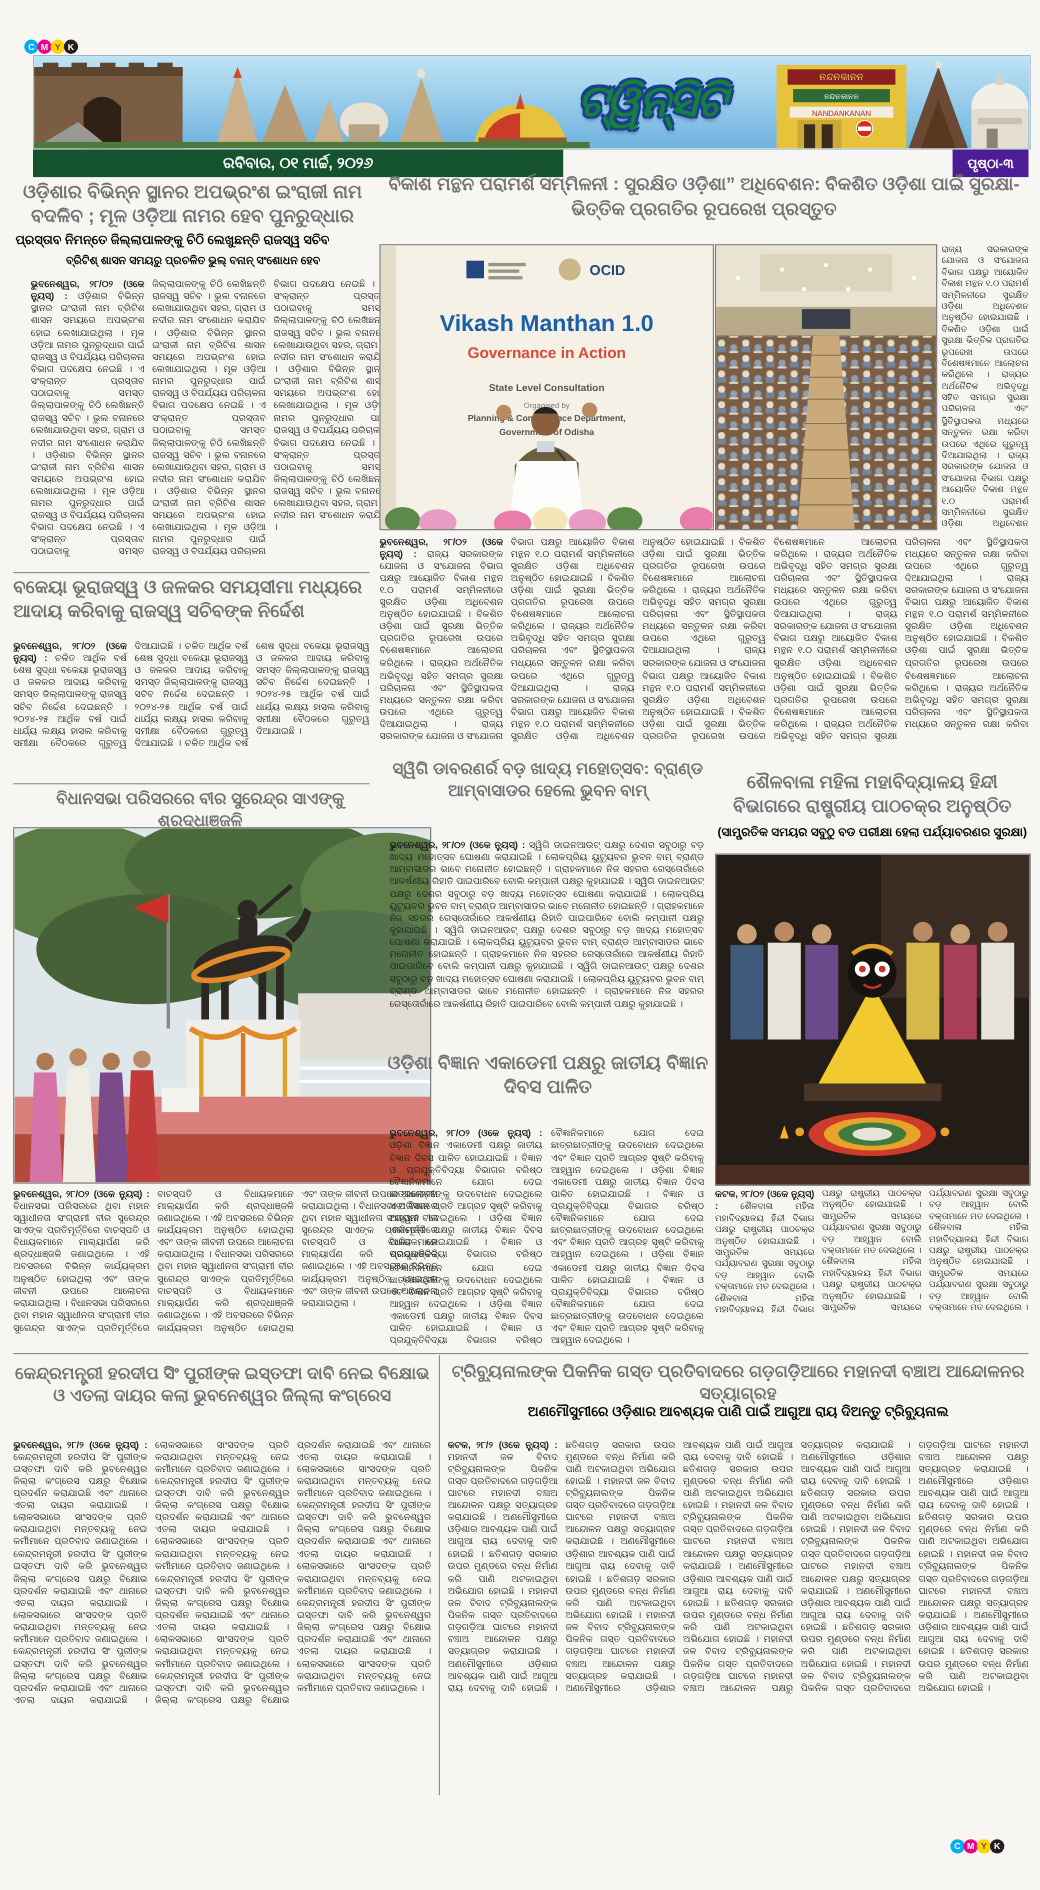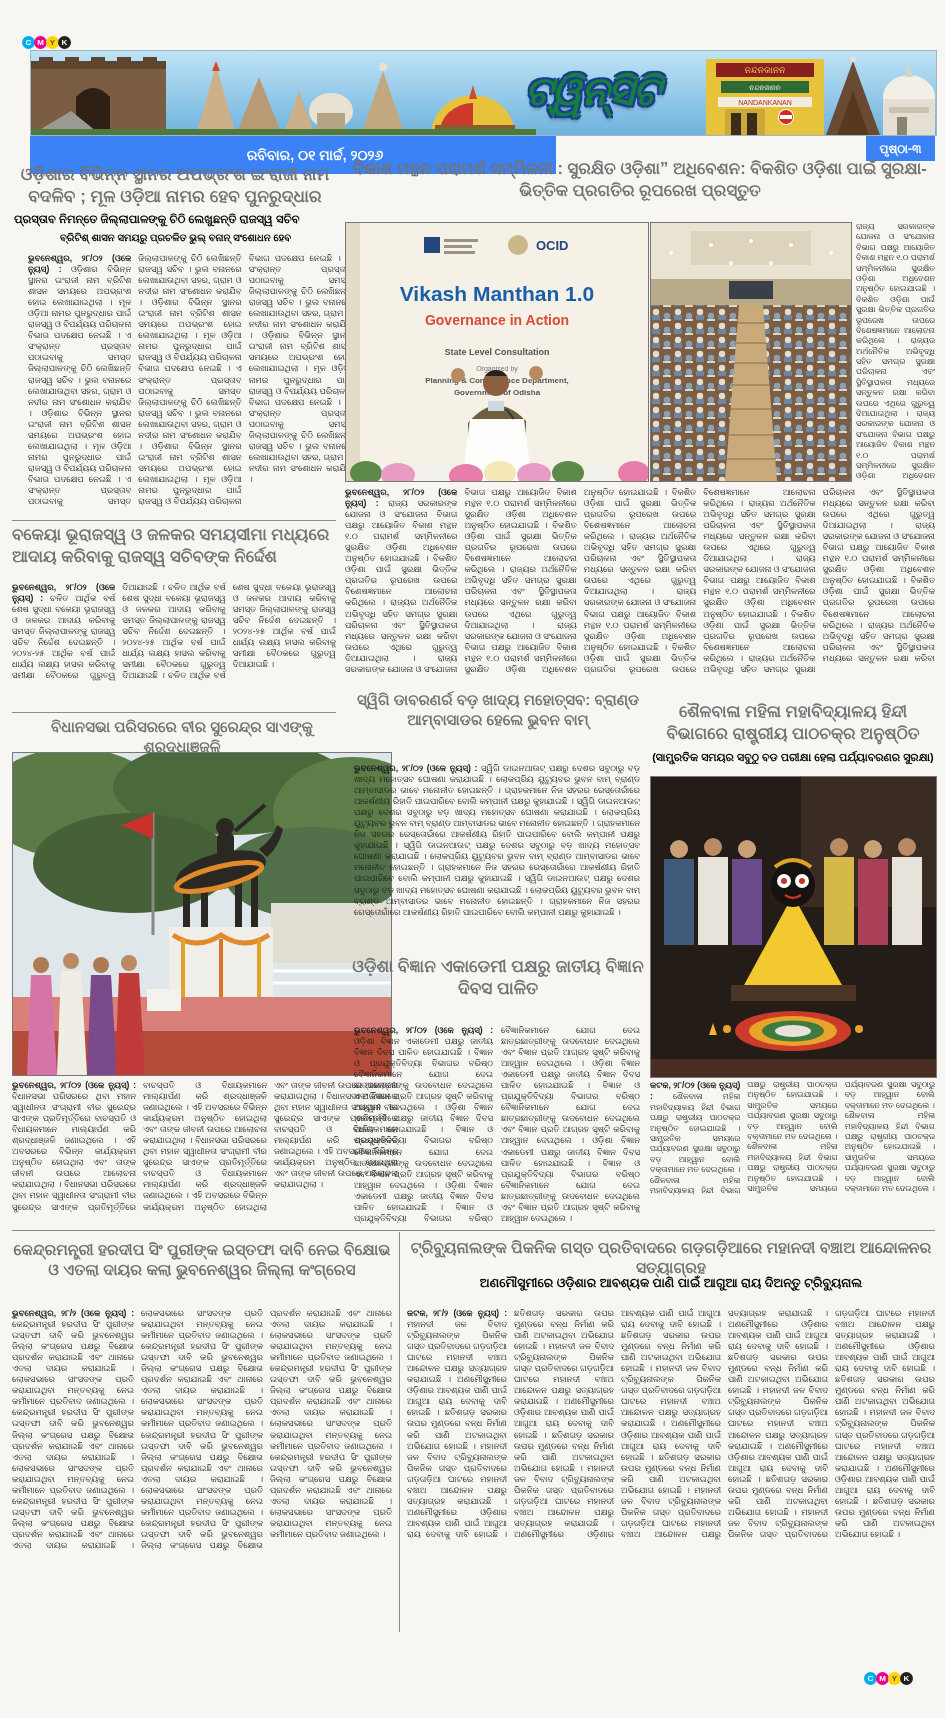--- a/index.html
+++ b/index.html
@@ -8,23 +8,23 @@
   .abs{position:absolute;}
   
   .cmyk{display:flex;gap:1px;}
   .cmyk span{width:13px;height:13px;border-radius:50%;color:#fff;font-size:8px;font-weight:bold;
              display:flex;align-items:center;justify-content:center;margin-left:-2px;}
   
   .banner{left:30px;top:50px;width:905px;height:84px;overflow:hidden;border:1px solid #9db7c6;}
   .mast-title{left:505px;top:52px;width:175px;height:80px;display:flex;align-items:center;justify-content:center;
       font-size:40px;font-weight:bold;font-style:italic;color:#15803d;letter-spacing:-1px;
       text-shadow:-2px -2px 0 #1b3f8f,2px -2px 0 #1b3f8f,-2px 2px 0 #1b3f8f,2px 2px 0 #1b3f8f,0 3px 4px rgba(0,0,50,.5);}
-  .datebar-l{left:30px;top:136px;width:482px;height:38px;background:#3b82f6;color:#fff;
-      display:flex;align-items:center;justify-content:center;font-size:14px;font-weight:bold;padding-left:44px;}
-  .datebar-r{left:866px;top:136px;width:69px;height:25px;background:#3b82f6;color:#fff;
+  .datebar-l{left:30px;top:136px;width:482px;height:25px;background:#14532d;color:#fff;
+      display:flex;align-items:center;justify-content:center;font-size:14px;font-weight:bold;}
+  .datebar-r{left:866px;top:136px;width:69px;height:25px;background:#4c1d95;color:#fff;
       display:flex;align-items:center;justify-content:center;font-size:12px;font-weight:bold;}
   
   .hl{font-weight:bold;color:#737373;text-align:center;line-height:1.32;}
   .sub{font-weight:bold;color:#000;}
   .body-txt{font-size:8.5px;line-height:1.3;text-align:justify;color:#1a1a1a;overflow:hidden;}
   .body-txt b{font-size:8.5px;}
   .c3{column-count:3;column-gap:7px;}
   .c2{column-count:2;column-gap:8px;}
   .c5{column-count:5;column-gap:7px;}
   .rule{background:#8a8a8a;height:1px;}

